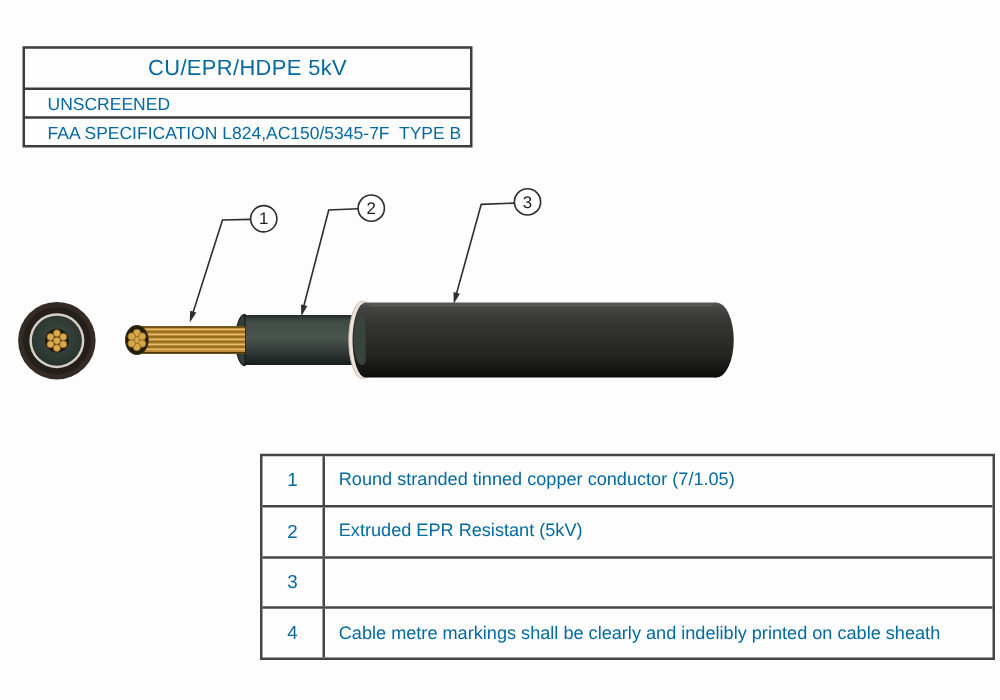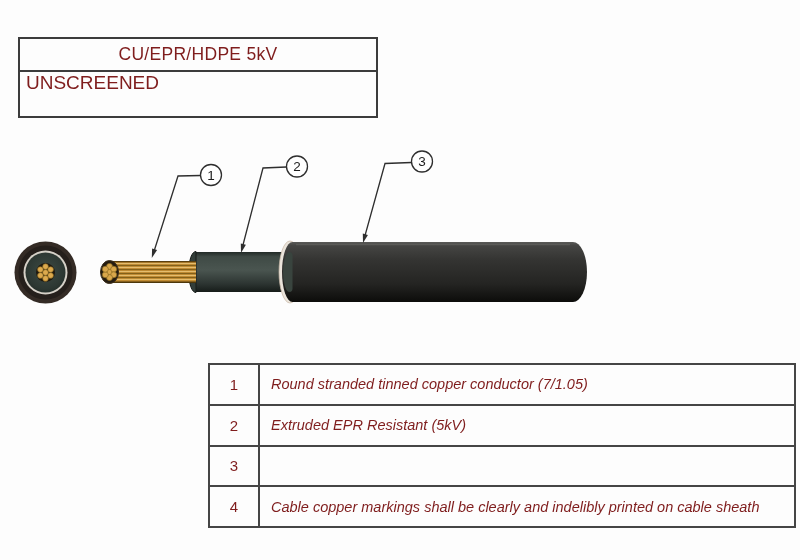--- a/index.html
+++ b/index.html
@@ -1,48 +1,49 @@
 <!DOCTYPE html>
 <html><head>
 <meta charset="utf-8">
 <style>
   html,body{margin:0;padding:0;background:#ffffff;}
   #page{position:relative;width:800px;height:560px;background:#fdfdfd;overflow:hidden;
-        font-family:"Liberation Sans", sans-serif;color:#7f1d1d;}
+        font-family:"Liberation Sans", sans-serif;color:#0369a1;}
 
   
   .titleblock{position:absolute;left:18px;top:37px;width:360px;height:81px;
               border:2px solid #3c3c3c;box-sizing:border-box;background:#fdfdfd;}
   .tb-row{box-sizing:border-box;display:flex;align-items:center;white-space:pre;}
   .tb-title{height:31px;justify-content:center;font-size:17.5px;letter-spacing:0.3px;}
-  .tb-line{height:23px;border-top:2px solid #3c3c3c;padding-left:6px;font-size:19px;}
+  .tb-line{height:23px;border-top:2px solid #3c3c3c;padding-left:18px;font-size:14px;}
   .tb-line3{height:23px;}
 
   
   .spec-table{position:absolute;left:208px;top:363px;width:588px;height:165px;
               border:2px solid #454545;box-sizing:border-box;background:#fdfdfd;
               display:flex;flex-direction:column;}
   .spec-row{flex:1;display:flex;box-sizing:border-box;}
   .spec-row + .spec-row{border-top:2px solid #454545;}
   .spec-num{width:50px;border-right:2px solid #454545;display:flex;align-items:center;
             justify-content:center;font-size:15px;box-sizing:border-box;}
-  .spec-desc{flex:1;display:flex;align-items:center;padding-left:11px;font-size:14.5px;font-style:italic;}
+  .spec-desc{flex:1;display:flex;align-items:center;padding-left:11px;font-size:14.5px;}
 
   
   #diagram{position:absolute;left:0;top:0;}
   .callout-text{font-family:"Liberation Sans", sans-serif;font-size:13.5px;fill:#1d1d1d;}
 </style>
 </head>
 <body>
 
 <div id="page">
 
   <div class="titleblock">
     <div class="tb-row tb-title">CU/EPR/HDPE 5kV</div>
     <div class="tb-row tb-line">UNSCREENED</div>
+    <div class="tb-row tb-line tb-line3">FAA SPECIFICATION L824,AC150/5345-7F  TYPE B</div>
   </div>
 
   <svg id="diagram" width="800" height="560" viewBox="0 0 800 560">
     <defs>
       <radialGradient id="csIns" cx="50%" cy="45%" r="60%">
         <stop offset="0%" stop-color="#3d4a44"></stop>
         <stop offset="75%" stop-color="#2d3833"></stop>
         <stop offset="100%" stop-color="#222c27"></stop>
       </radialGradient>
       <linearGradient id="insGrad" gradientUnits="userSpaceOnUse" x1="0" y1="252" x2="0" y2="292">
@@ -156,17 +157,17 @@
     </div>
     <div class="spec-row">
       <div class="spec-num">2</div>
       <div class="spec-desc">Extruded EPR Resistant (5kV)</div>
     </div>
     <div class="spec-row">
       <div class="spec-num">3</div>
     </div>
     <div class="spec-row">
       <div class="spec-num">4</div>
-      <div class="spec-desc">Cable copper markings shall be clearly and indelibly printed on cable sheath</div>
+      <div class="spec-desc">Cable metre markings shall be clearly and indelibly printed on cable sheath</div>
     </div>
   </div>
 
 </div>
 
 </body></html>

